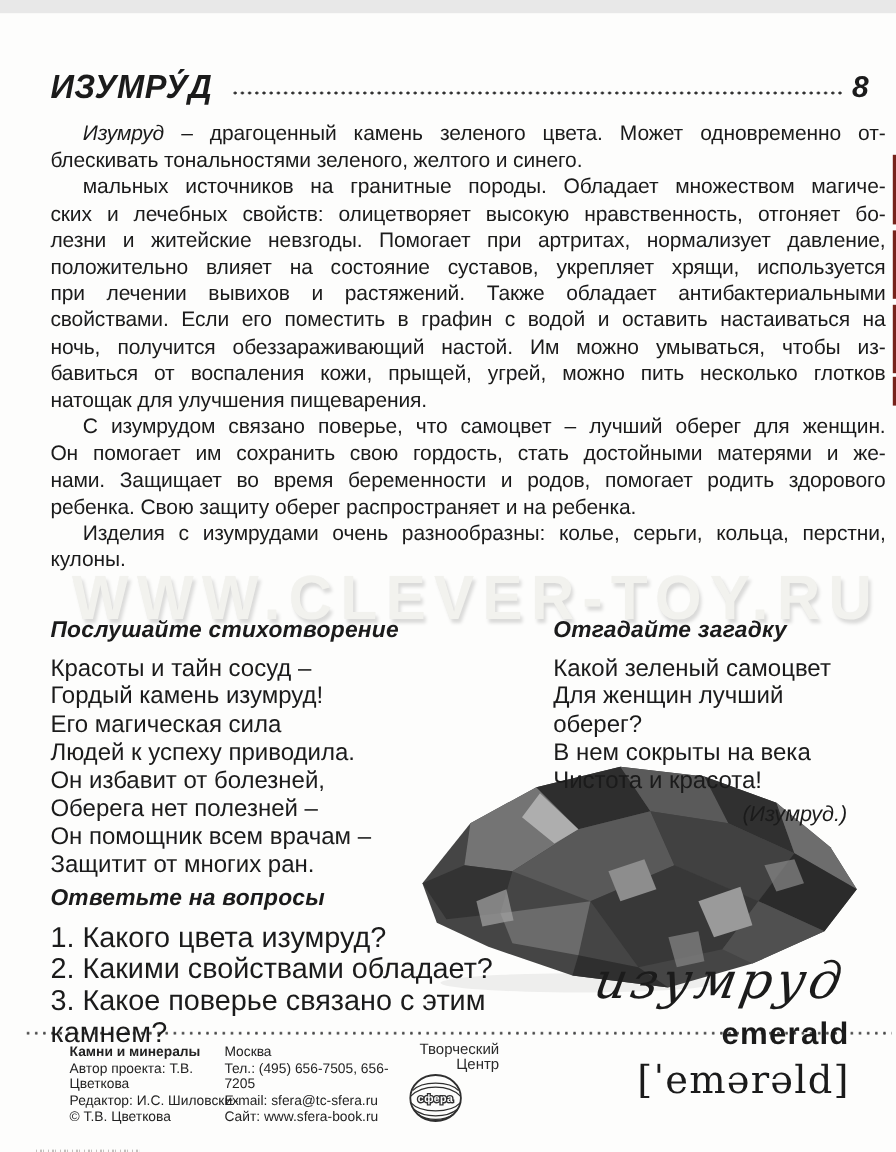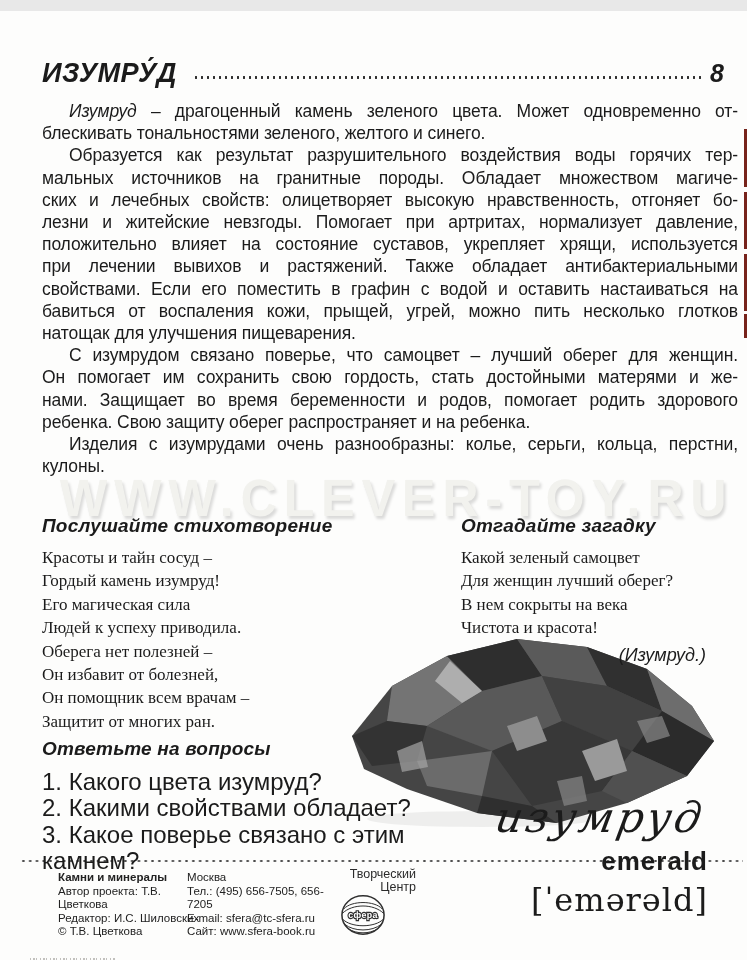--- a/index.html
+++ b/index.html
@@ -31,21 +31,21 @@
   .justify .tline { text-align:justify; text-align-last:justify; }
   .justify .tline:last-child { text-align-last:left; }
   .justify .tline:first-child { text-indent:27px; }
   .lead-italic { font-style:italic; }
 
   
   .sec-h { font-style:italic; font-weight:700; font-size:19px; letter-spacing:0.2px;
            margin:0 0 9px 0; }
   .poem   { position:absolute; left:42px;  top:504px; width:390px; z-index:2; }
   .riddle { position:absolute; left:461px; top:504px; width:247px; z-index:2; }
-  .plain { font-size:17px;font-family:Liberation Serif, serif; }
+  .plain { font-size:20px; }
   .plain .tline { line-height:23.4px; text-align:left; }
   .riddle-answer { font-style:italic; font-size:18px; text-align:right; margin-top:5px;
                    padding-right:2px; }
 
   
   .questions { position:absolute; left:42px; top:727px; width:430px; z-index:2; }
   .qlist { font-size:24px; }
   .qlist .tline { line-height:26.4px; text-align:left; }
 
   
@@ -98,27 +98,27 @@
   </div>
 
   <div class="watermark">WWW.CLEVER-TOY.RU</div>
 
   <div class="article">
     <div class="justify">
       <div class="tline"><span class="lead-italic">Изумруд</span><span> – драгоценный камень зеленого цвета. Может одновременно от-</span></div>
       <div class="tline">блескивать тональностями зеленого, желтого и синего.</div>
     </div>
     <div class="justify">
-        <div class="tline">Образуется как результат разрушительного воздействия воды горячих тер-</div>
         <div class="tline">мальных источников на гранитные породы. Обладает множеством магиче-</div>
         <div class="tline">ских и лечебных свойств: олицетворяет высокую нравственность, отгоняет бо-</div>
         <div class="tline">лезни и житейские невзгоды. Помогает при артритах, нормализует давление,</div>
         <div class="tline">положительно влияет на состояние суставов, укрепляет хрящи, используется</div>
         <div class="tline">при лечении вывихов и растяжений. Также обладает антибактериальными</div>
         <div class="tline">свойствами. Если его поместить в графин с водой и оставить настаиваться на</div>
+        <div class="tline">ночь, получится обеззараживающий настой. Им можно умываться, чтобы из-</div>
         <div class="tline">бавиться от воспаления кожи, прыщей, угрей, можно пить несколько глотков</div>
         <div class="tline">натощак для улучшения пищеварения.</div>
       </div>
     <div class="justify">
         <div class="tline">С изумрудом связано поверье, что самоцвет – лучший оберег для женщин.</div>
         <div class="tline">Он помогает им сохранить свою гордость, стать достойными матерями и же-</div>
         <div class="tline">нами. Защищает во время беременности и родов, помогает родить здорового</div>
         <div class="tline">ребенка. Свою защиту оберег распространяет и на ребенка.</div>
       </div>
     <div class="justify">
@@ -127,22 +127,22 @@
       </div>
   </div>
 
   <div class="poem">
     <div class="sec-h">Послушайте стихотворение</div>
     <div class="plain">
         <div class="tline">Красоты и тайн сосуд –</div>
         <div class="tline">Гордый камень изумруд!</div>
         <div class="tline">Его магическая сила</div>
         <div class="tline">Людей к успеху приводила.</div>
+        <div class="tline">Он избавит от болезней,</div>
         <div class="tline">Оберега нет полезней –</div>
-        <div class="tline">Он избавит от болезней,</div>
         <div class="tline">Он помощник всем врачам –</div>
         <div class="tline">Защитит от многих ран.</div>
       </div>
   </div>
 
   <div class="riddle">
     <div class="sec-h">Отгадайте загадку</div>
     <div class="plain">
         <div class="tline">Какой зеленый самоцвет</div>
         <div class="tline">Для женщин лучший оберег?</div>

